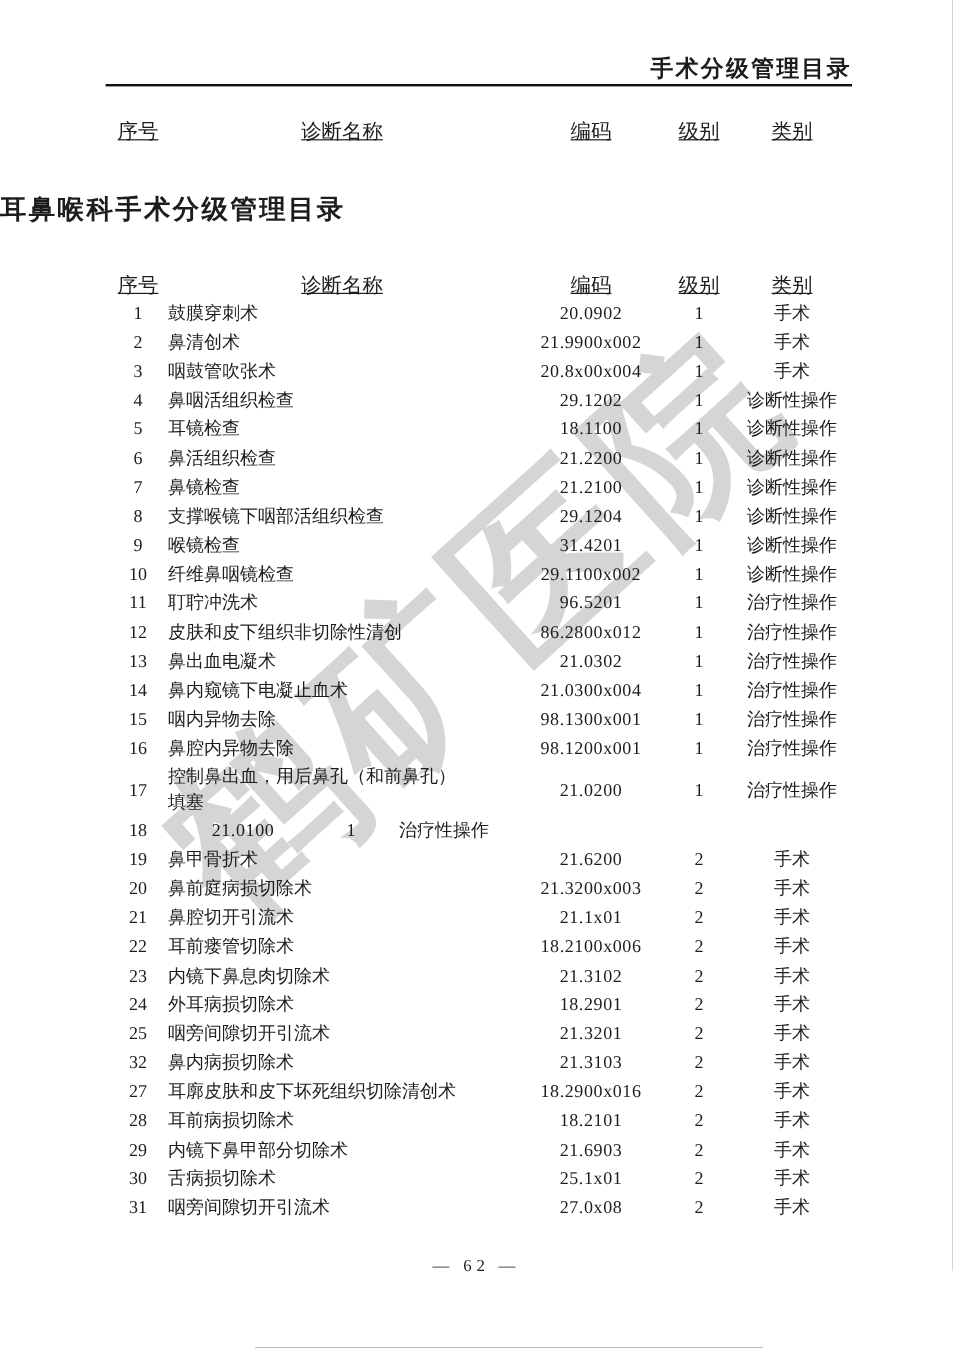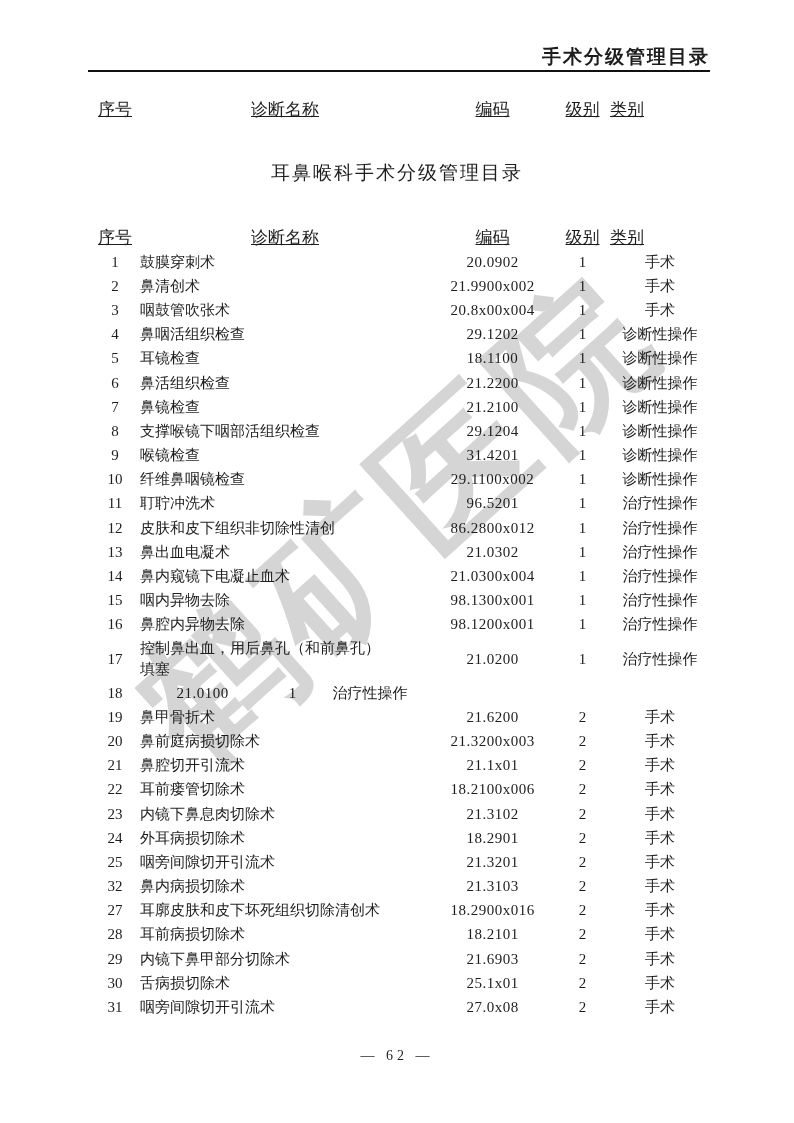--- a/index.html
+++ b/index.html
@@ -49,23 +49,23 @@
     z-index:1;
     text-decoration:underline;
   }
   .thead.stray{top:98px;}
   .thead.main{top:226px;}
   .doc-title{
     position:absolute;
     top:160px;left:0;
     width:100%;
     margin:0;
-    text-align:center;
-    font-size:19px;
-    font-weight:normal;
+    text-align:left;
+    font-size:22px;
+    font-weight:bold;
     letter-spacing:2px;
     z-index:1;
   }
   .tbody{
     position:absolute;
     top:250px;left:90px;
     width:620px;
     z-index:1;
   }
   .row{
@@ -78,21 +78,21 @@
   .c.no{width:50px;text-align:center;line-height:21px;}
   .c.name{width:290px;text-align:left;}
   .name-text{display:inline-block;max-width:252px;line-height:21px;padding:1px 0;}
   .c.code{width:125px;text-align:center;line-height:21px;letter-spacing:0.5px;}
   .c.level{width:55px;text-align:center;line-height:21px;}
   .c.cat{width:100px;text-align:center;line-height:21px;}
   .thead .no{width:50px;text-align:center;}
   .thead .name{width:290px;text-align:center;}
   .thead .code{width:125px;text-align:center;}
   .thead .level{width:55px;text-align:center;}
-  .thead .cat{width:100px;}
+  .thead .cat{width:100px;text-align:center;}
   .page-footer{
     position:absolute;
     top:1048px;left:0;
     width:100%;
     text-align:center;
     font-size:14px;
     letter-spacing:4px;
     z-index:1;
   }
 </style>

